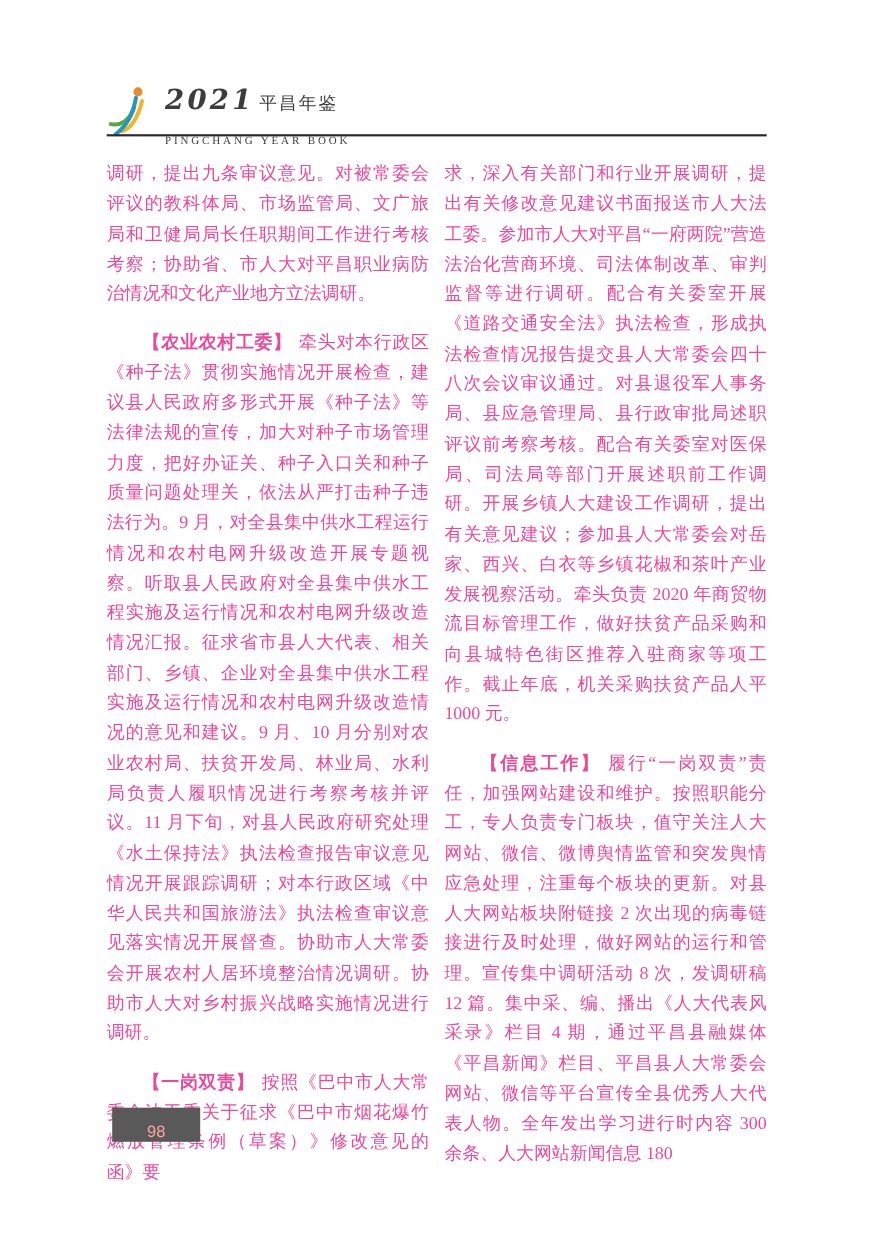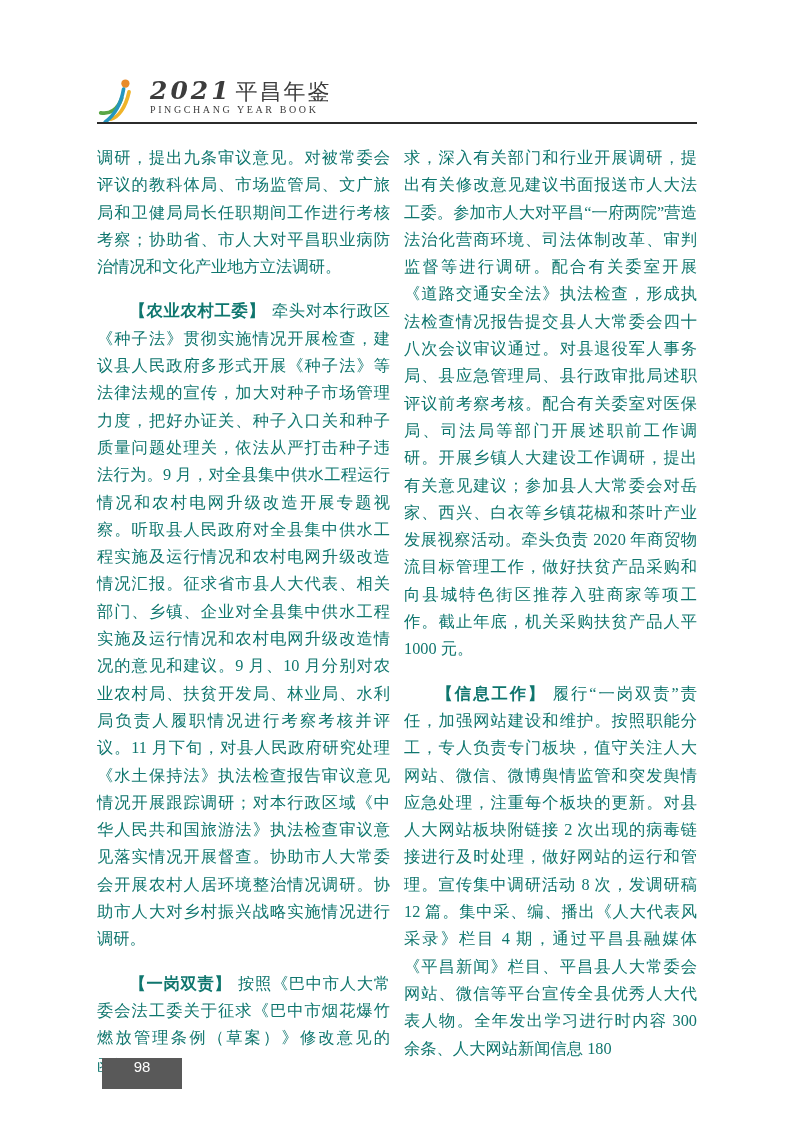--- a/index.html
+++ b/index.html
@@ -35,26 +35,26 @@
     line-height: 1;
   }
   .title-year {
     font-size: 25px;
     font-style: italic;
     font-weight: 600;
     letter-spacing: 3px;
     font-family: "DejaVu Serif", serif;
   }
   .title-cn {
-    font-size: 22px;
+    font-size: 16px;
     letter-spacing: 2px;
     font-weight: 500;
   }
   .subtitle {
-    margin-top: 1px;
+    margin-top: 20px;
     font-size: 10px;
     letter-spacing: 2.6px;
     color: #3c3c3c;
     font-family: "Liberation Serif", serif;
   }
   .header-rule {
     position: absolute;
     left: 97px;
     top: 122px;
     width: 600px;
@@ -69,41 +69,41 @@
     width: 600px;
     display: flex;
     gap: 14px;
   }
   .column {
     width: 293px;
     font-size: 16.3px;
     line-height: 27.3px;
     text-align: justify;
     text-justify: inter-ideograph;
-    color: #0f766e;
+    color: #ec4899;
   }
   .column p { margin: 0; }
   .column p.indent { text-indent: 2em; margin-top: 17px; }
   .entry-head {
     font-weight: 700;
     margin-right: 0.4em;
   }
   
   .page-number {
     position: absolute;
     left: 102px;
-    top: 1058px;
+    top: 1007px;
     width: 80px;
     height: 31px;
     background: #595959;
-    color: #ffffff;
+    color: #fca5a5;
     font-family: "Liberation Sans", "DejaVu Sans", sans-serif;
     font-size: 15px;
     display: flex;
-    align-items: flex-start;
+    align-items: flex-end;
     justify-content: center;
   }
 </style>
 </head>
 <body>
 
 <div class="page">
 
   <div class="header">
     <div class="logo-row">

